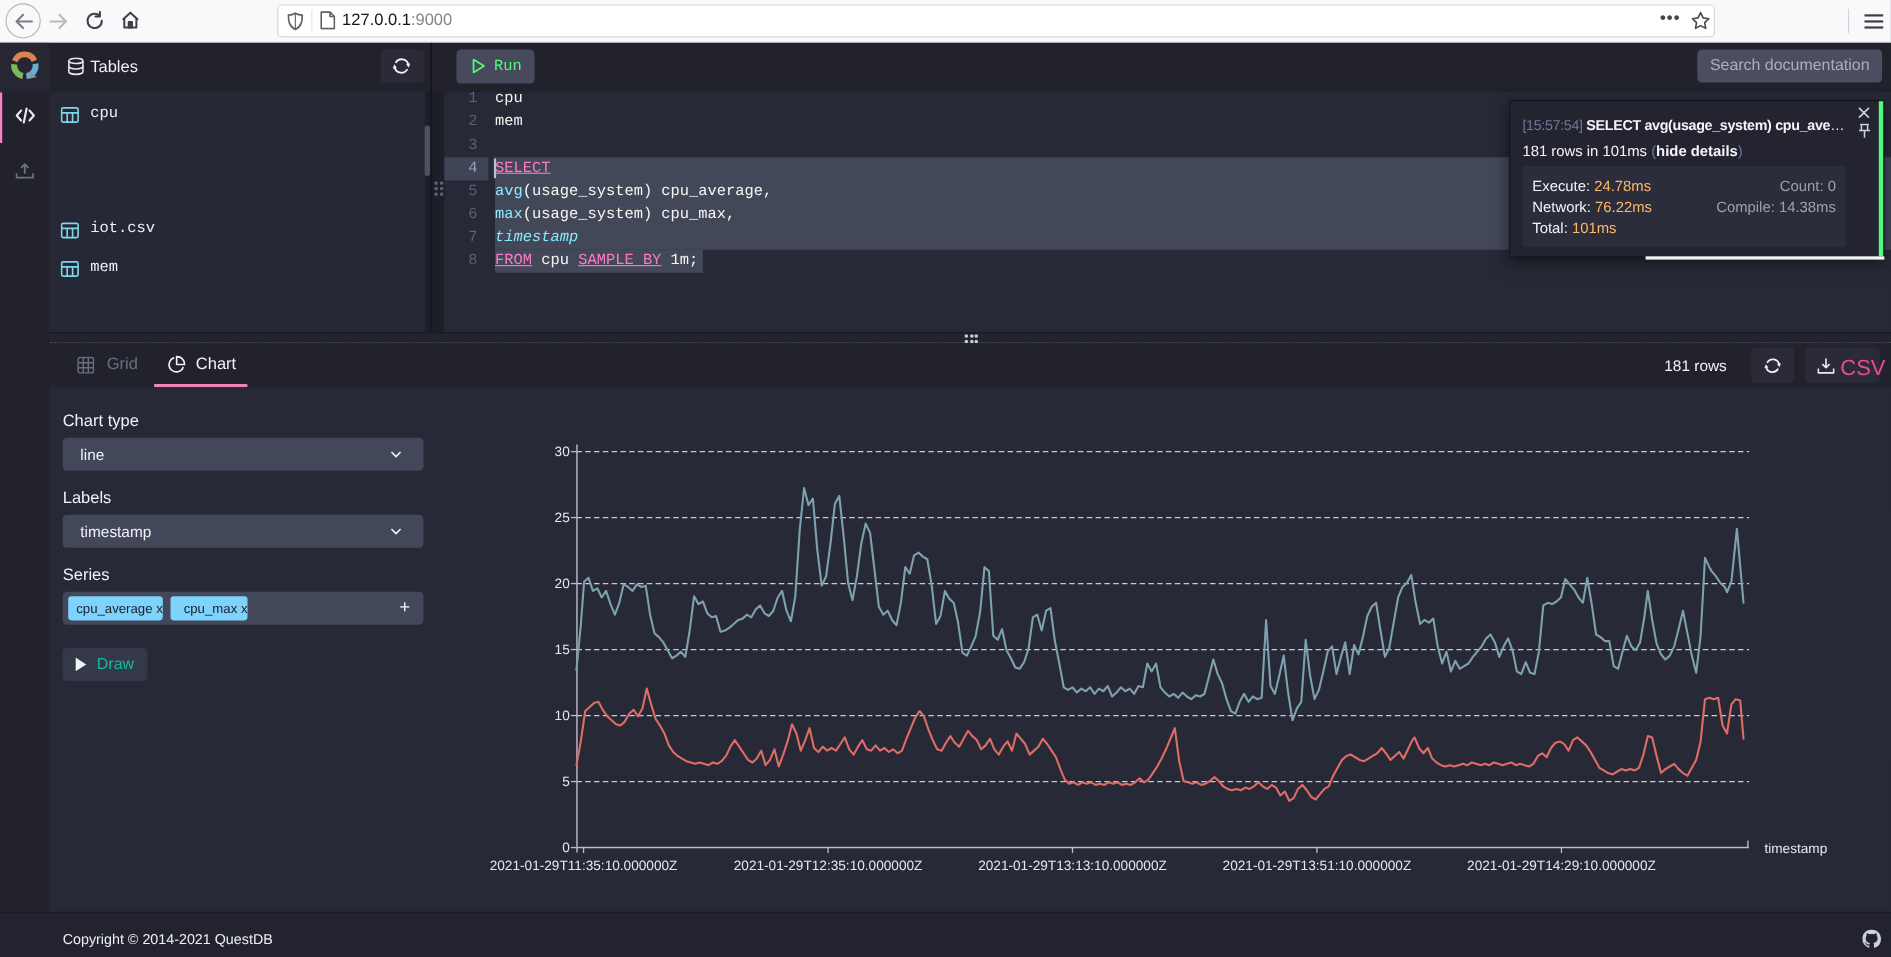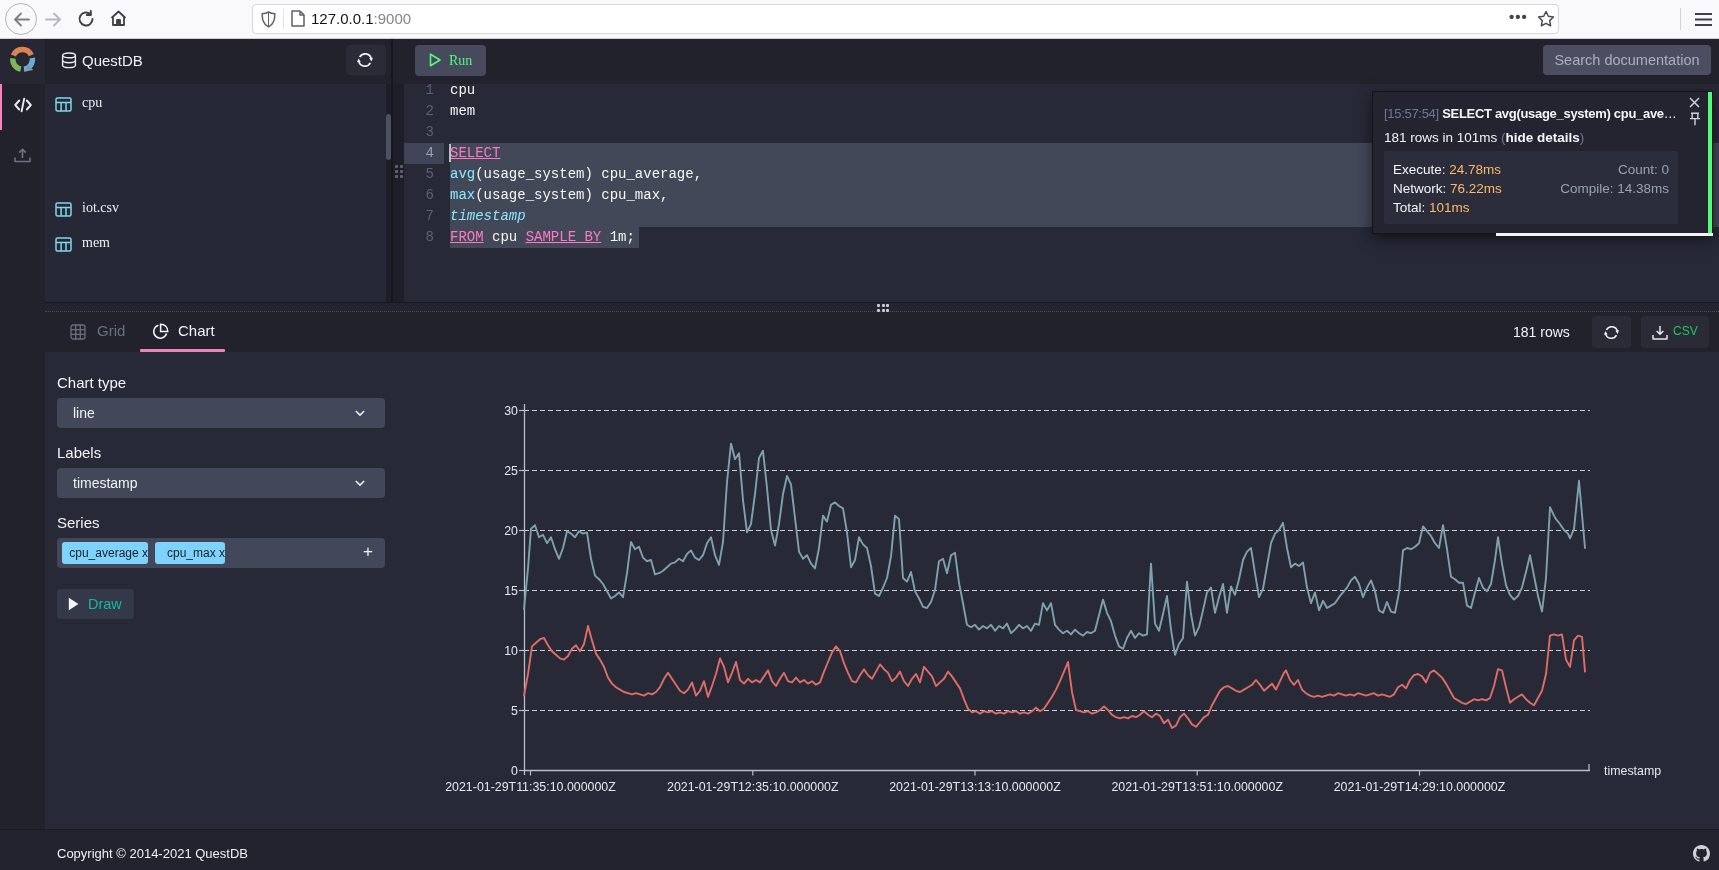--- a/index.html
+++ b/index.html
@@ -1,20 +1,20 @@
 <!DOCTYPE html>
 <html><head>
 <meta charset="utf-8">
 <style>
   * { margin:0; padding:0; box-sizing:border-box; }
   html,body { width:1719px; height:870px; overflow:hidden; background:#272936;
     font-family:"Liberation Sans",sans-serif; }
   .abs { position:absolute; }
   #stage { position:relative; width:1719px; height:670px; }
-  .mono { font-family:Liberation Serif, serif; }
+  .mono { font-family:Liberation Mono, monospace; }
 
   
   #chrome { left:0; top:0; width:1719px; height:39px; background:#f9f9fb; border-bottom:1px solid #cfcfd4; }
   #backbtn { left:5px; top:3px; width:32px; height:32px; border:1px solid #b5b5b9; border-radius:50%; }
   #urlbar { left:252px; top:4px; width:1307px; height:30px; background:#ffffff; border:1px solid #d7d7db; border-radius:4px; }
   .urltext { top:10px; font-size:15px; color:#15141a; }
   #chromeicons svg { position:absolute; }
 
   
   #app { left:0; top:39px; width:1719px; height:831px; background:#272936; }
@@ -160,21 +160,21 @@
   <div id="tablesheader" class="abs"></div>
   <div id="editorheader" class="abs"></div>
   <div id="paneldivider" class="abs"></div>
   <div id="panelline" class="abs"></div>
 
   <svg class="abs" style="left:61px;top:52px" width="16" height="17" viewBox="0 0 16 17" fill="none" stroke="#e8eaf0" stroke-width="1.4">
       <ellipse cx="8" cy="3.4" rx="6.4" ry="2.4"></ellipse>
       <path d="M1.6 3.4v4.9c0 1.3 2.9 2.4 6.4 2.4s6.4-1.1 6.4-2.4V3.4"></path>
       <path d="M1.6 8.3v4.9c0 1.3 2.9 2.4 6.4 2.4s6.4-1.1 6.4-2.4V8.3"></path>
     </svg>
-  <div class="abs" style="left:82px;top:52px;font-size:15px;color:#eef0f5">QuestDB</div>
+  <div class="abs" style="left:82px;top:52px;font-size:15px;color:#eef0f5">Tables</div>
   <div id="refreshbtn" class="hdrbtn"></div>
   <svg class="abs" style="left:356px;top:51px" width="18" height="18" viewBox="0 0 18 18" fill="none" stroke="#eef0f5" stroke-width="1.7">
       <path d="M3.7 6.2A6.2 6.2 0 0 1 15.2 7.6"></path>
       <path d="M14.3 11.8A6.2 6.2 0 0 1 2.8 10.4"></path>
       <path d="M13.2 7.2L17.0 6.7L15.5 10.5" fill="#eef0f5" stroke="none"></path>
       <path d="M4.8 10.8L1.0 11.3L2.5 7.5" fill="#eef0f5" stroke="none"></path>
     </svg>
 
   <div id="runbtn" class="abs"></div>
   <svg class="abs" style="left:429px;top:53px" width="12" height="14" viewBox="0 0 12 14">
@@ -268,21 +268,21 @@
       <path d="M3.7 6.2A6.2 6.2 0 0 1 15.2 7.6"></path>
       <path d="M14.3 11.8A6.2 6.2 0 0 1 2.8 10.4"></path>
       <path d="M13.2 7.2L17.0 6.7L15.5 10.5" fill="#eef0f5" stroke="none"></path>
       <path d="M4.8 10.8L1.0 11.3L2.5 7.5" fill="#eef0f5" stroke="none"></path>
     </svg>
   <div class="barbtn" style="left:1641px;width:68px"></div>
   <svg class="abs" style="left:1652px;top:325px" width="16" height="15" viewBox="0 0 16 15" fill="none" stroke="#e8eaf0" stroke-width="1.5">
       <path d="M1 10v4h14v-4" stroke-linejoin="round"></path>
       <path d="M8 1v8M4.7 6L8 9.3 11.3 6" stroke-linejoin="round"></path>
     </svg>
-  <div class="abs" style="left:1673px;top:324px;font-size:12px;color:#22c55e">CSV</div>
+  <div class="abs" style="left:1673px;top:324px;font-size:20px;color:#ec4899">CSV</div>
 
   <div id="content" class="abs"></div>
   <div class="lbl abs" style="top:374px">Chart type</div>
   <div class="select abs" style="top:398px">line</div>
   <svg class="chev abs" style="left:355px;top:408px" width="12" height="8" viewBox="0 0 12 8" fill="none" stroke="#f2f3f7" stroke-width="1.8">
       <path d="M1 1.5l5 5 5-5"></path>
     </svg>
   <div class="lbl abs" style="top:444px">Labels</div>
   <div class="select abs" style="top:468px">timestamp</div>
   <svg class="chev abs" style="left:355px;top:478px" width="12" height="8" viewBox="0 0 12 8" fill="none" stroke="#f2f3f7" stroke-width="1.8">

